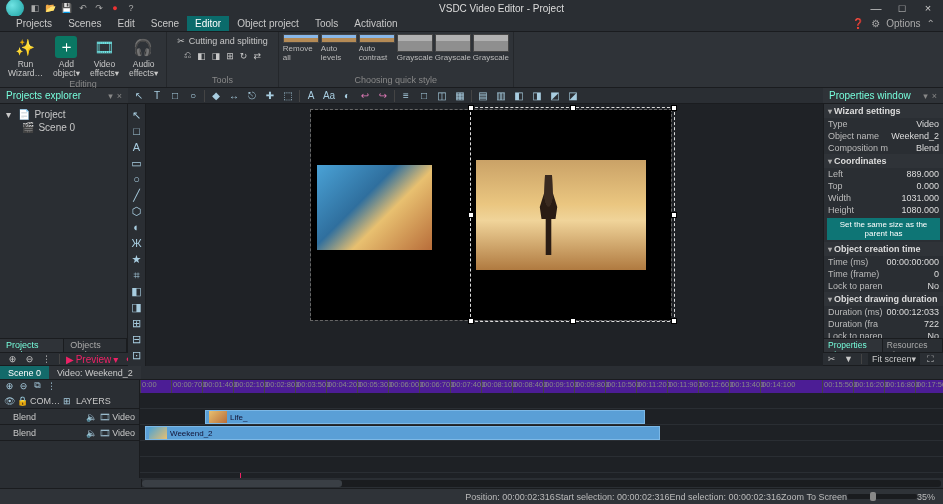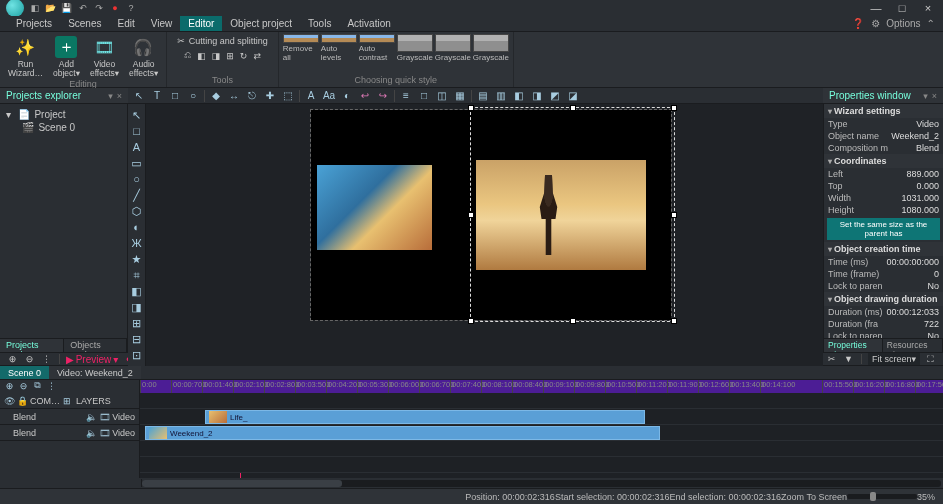--- a/index.html
+++ b/index.html
@@ -122,32 +122,33 @@
   <div class="app-icon"></div>
   <div class="titlebar-qa">
     <span>◧</span>
     <span>📂</span>
     <span>💾</span>
     <span>↶</span>
     <span>↷</span>
     <span style="color:#e33">●</span>
     <span>?</span>
   </div>
+  <div class="title-text">VSDC Video Editor - Project</div>
   <div class="win-controls">
     <span>—</span>
     <span>□</span>
     <span>×</span>
   </div>
 </div>
 
 <div class="menubar">
   <div class="menu">Projects</div>
   <div class="menu">Scenes</div>
   <div class="menu">Edit</div>
-  <div class="menu">View</div>
+  <div class="menu">Scene</div>
   <div class="menu active">Editor</div>
   <div class="menu">Object project</div>
   <div class="menu">Tools</div>
   <div class="menu">Activation</div>
   <div class="right">
     <span>❓</span>
     <span>⚙</span>
     <span>Options</span>
     <span>⌃</span>
   </div>

